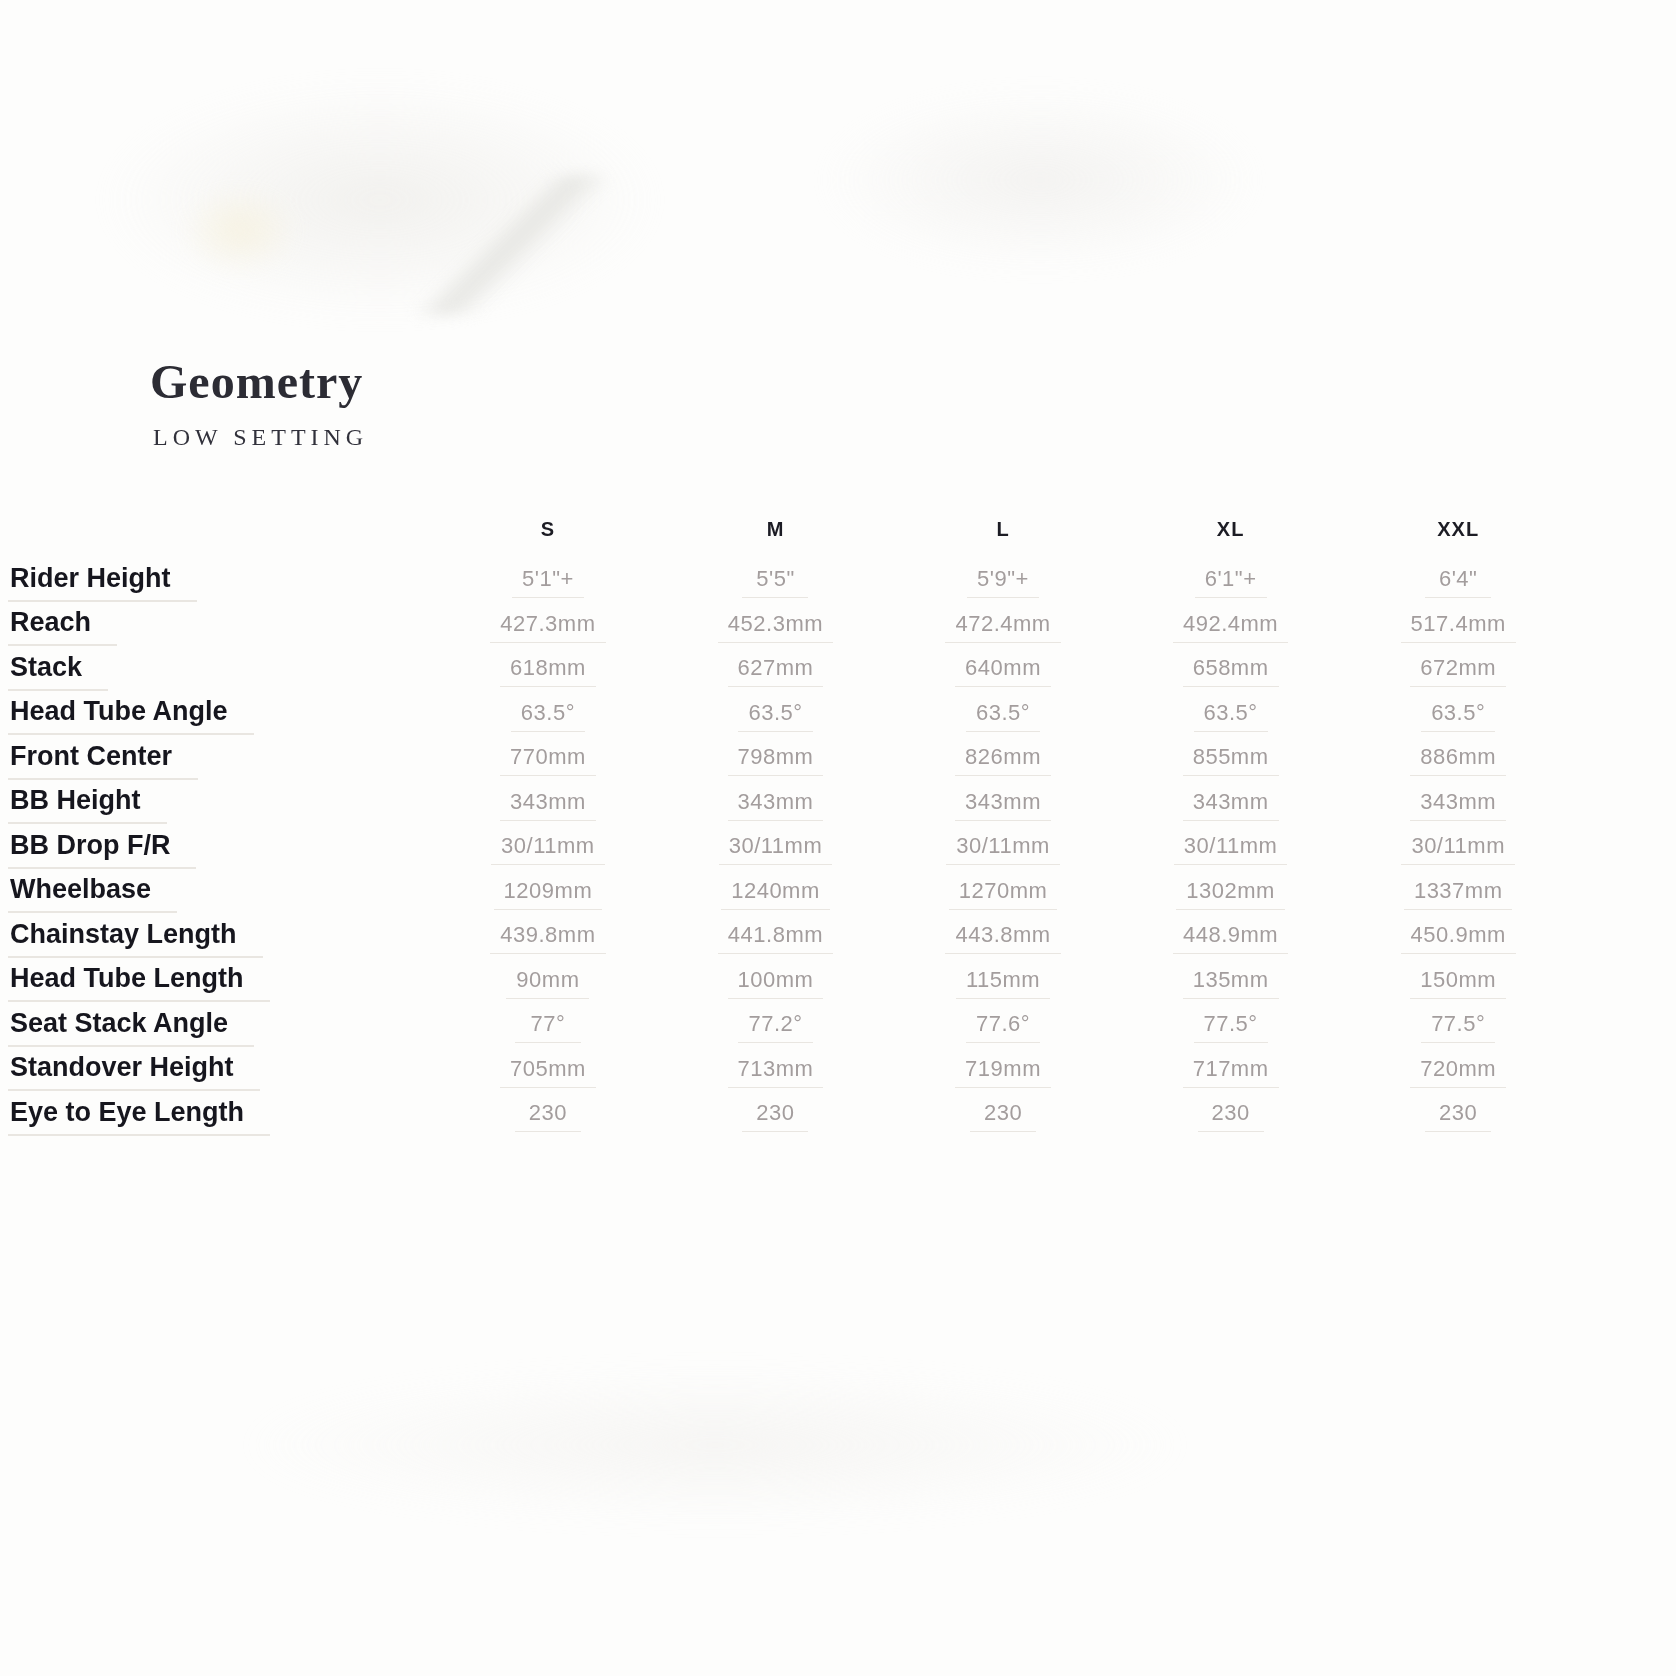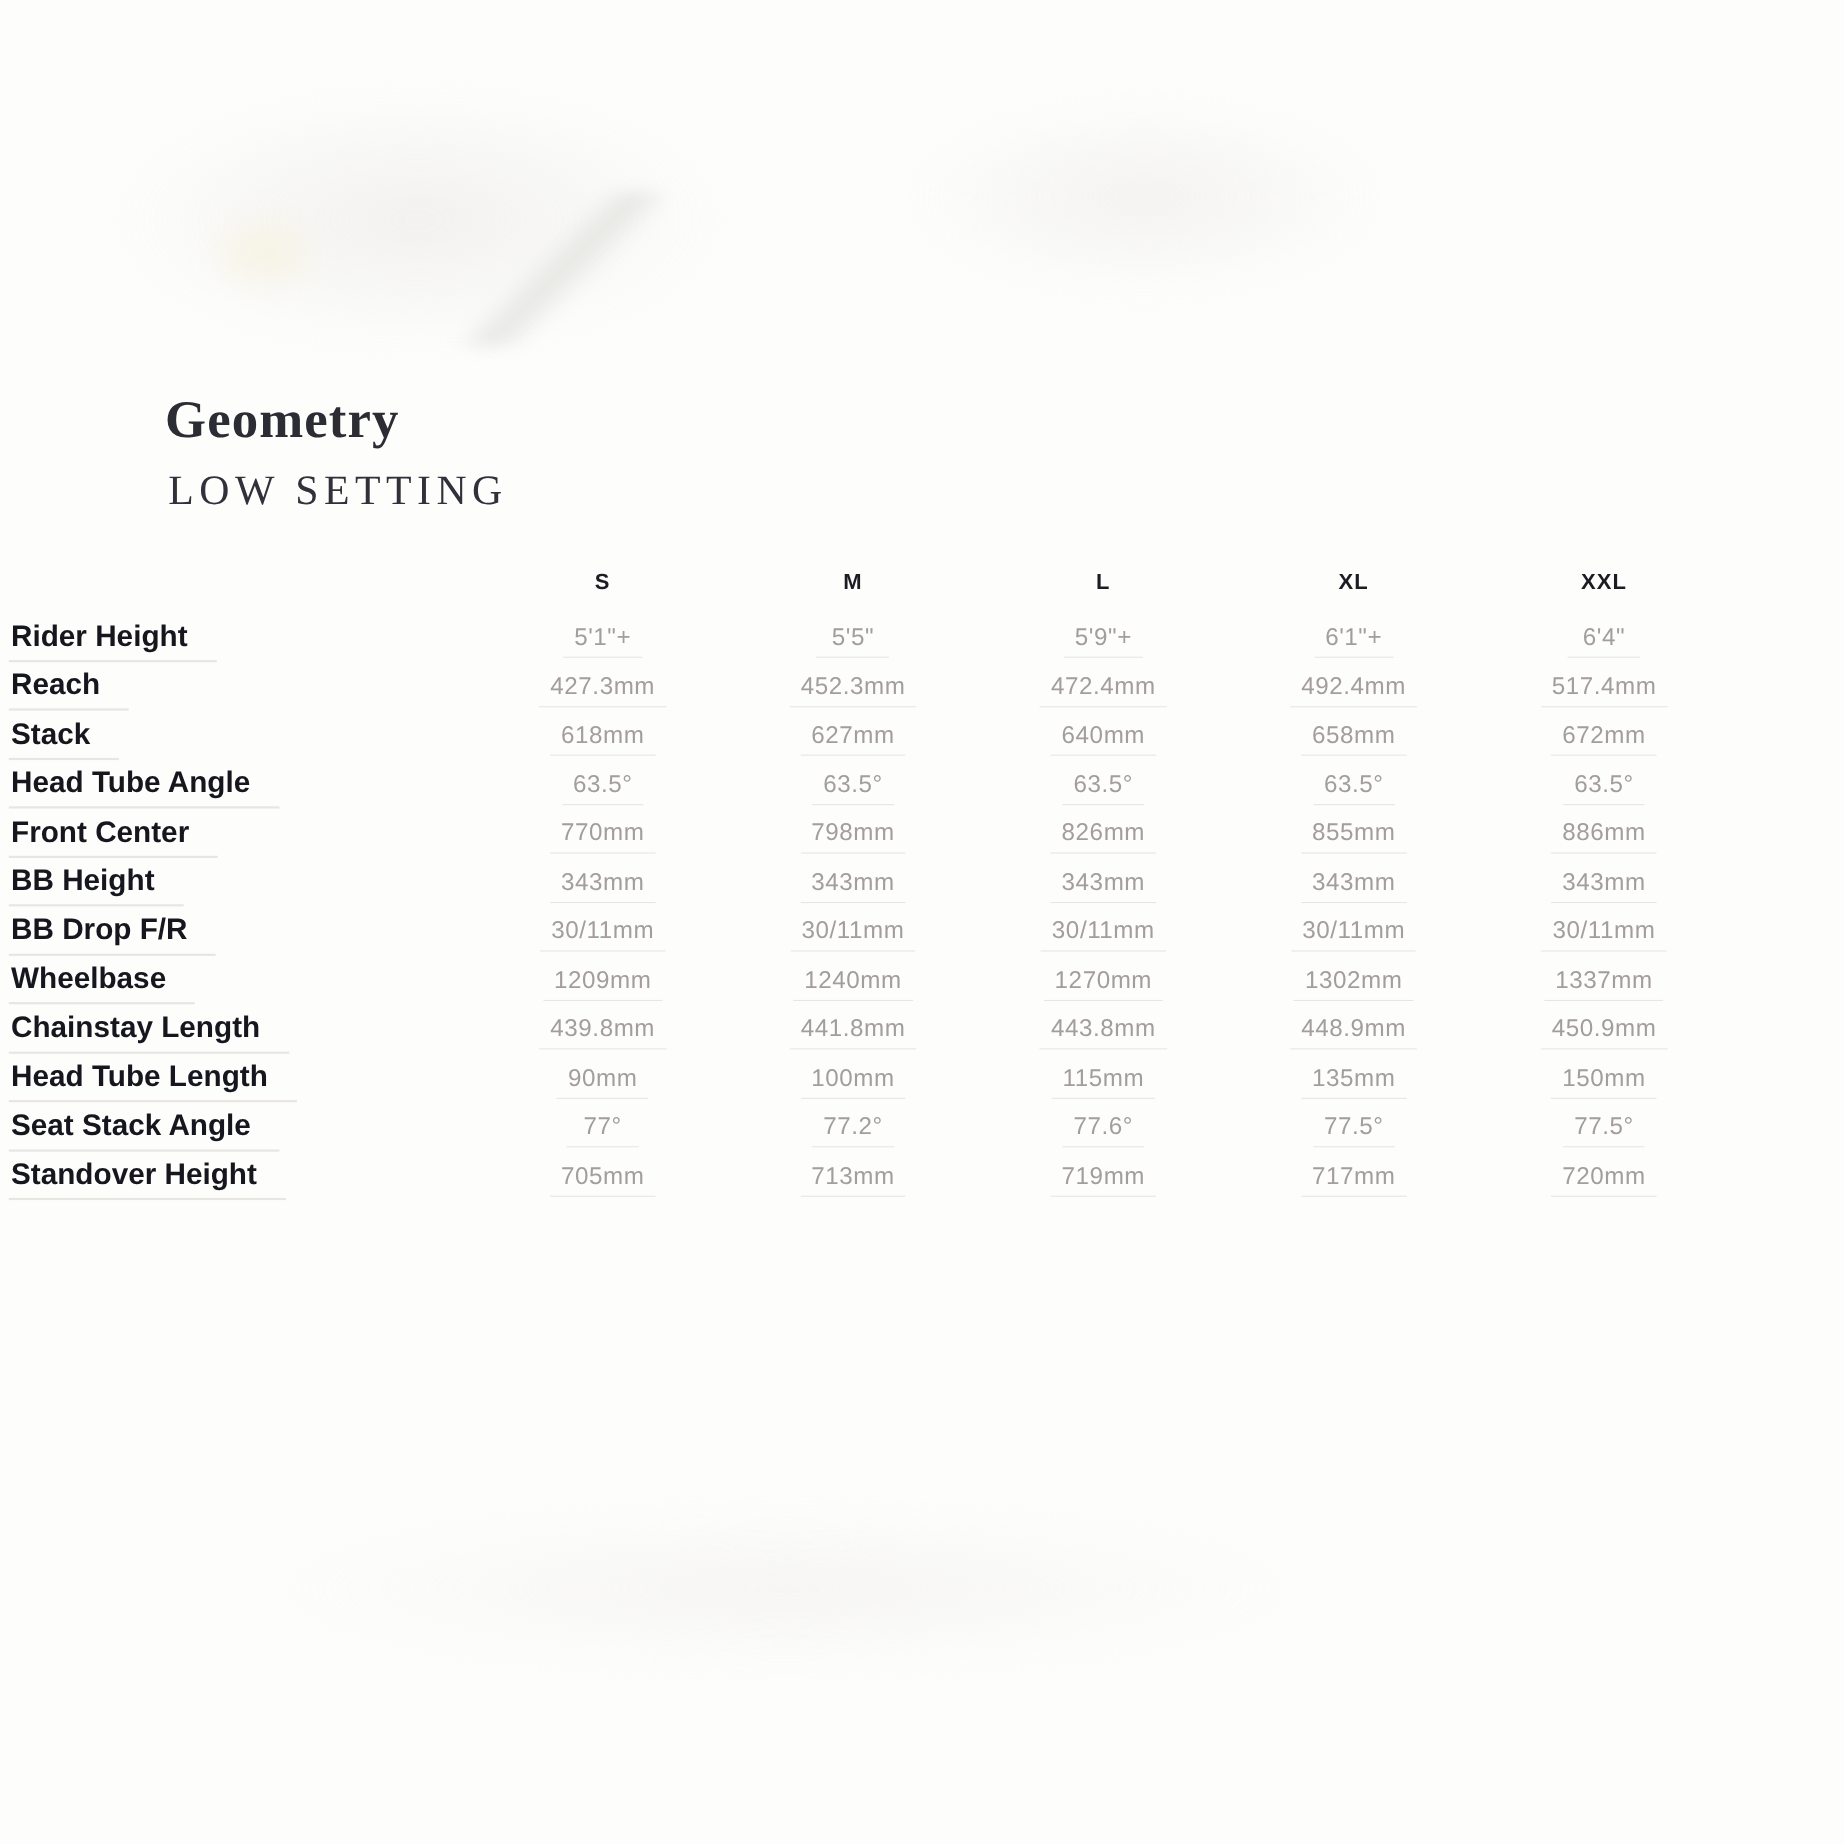--- a/index.html
+++ b/index.html
@@ -39,21 +39,21 @@
 
   .title{
     position:absolute;left:150px;top:322px;
     font-family:"Liberation Serif","DejaVu Serif",serif;
     font-size:48px;font-weight:600;color:var(--title-text);
     letter-spacing:1px;
   }
   .subtitle{
     position:absolute;left:153px;top:424px;
     font-family:"Liberation Serif","DejaVu Serif",serif;
-    font-size:38px;font-weight:400;color:var(--subtitle-text);
+    font-size:24px;font-weight:400;color:var(--subtitle-text);
     letter-spacing:5px;
   }
   table.geo{
     position:absolute;left:8px;top:498px;
     border-collapse:collapse;table-layout:fixed;
     width:1564px;
   }
   col.label-col{width:426px;}
   col.size-col{width:227.5px;}
   thead th{height:62px;vertical-align:middle;text-align:center;
@@ -198,14 +198,22 @@
         <td><span class="value-text">77.5°</span></td>
       </tr>
       <tr>
         <th class="row-label"><span class="label-text">Standover Height</span></th>
         <td><span class="value-text">705mm</span></td>
         <td><span class="value-text">713mm</span></td>
         <td><span class="value-text">719mm</span></td>
         <td><span class="value-text">717mm</span></td>
         <td><span class="value-text">720mm</span></td>
       </tr>
+      <tr>
+        <th class="row-label"><span class="label-text">Eye to Eye Length</span></th>
+        <td><span class="value-text">230</span></td>
+        <td><span class="value-text">230</span></td>
+        <td><span class="value-text">230</span></td>
+        <td><span class="value-text">230</span></td>
+        <td><span class="value-text">230</span></td>
+      </tr>
     </tbody>
 </table>
 
 </body></html>

